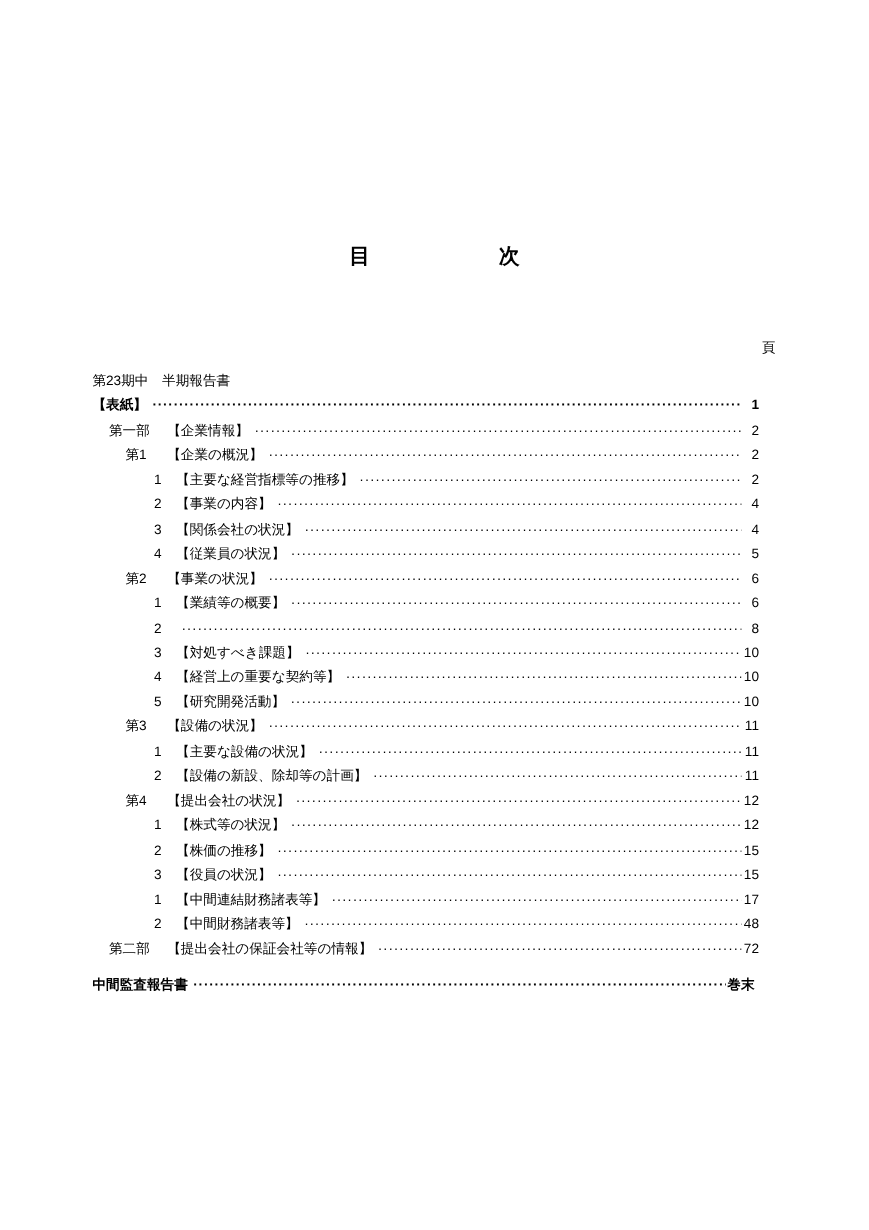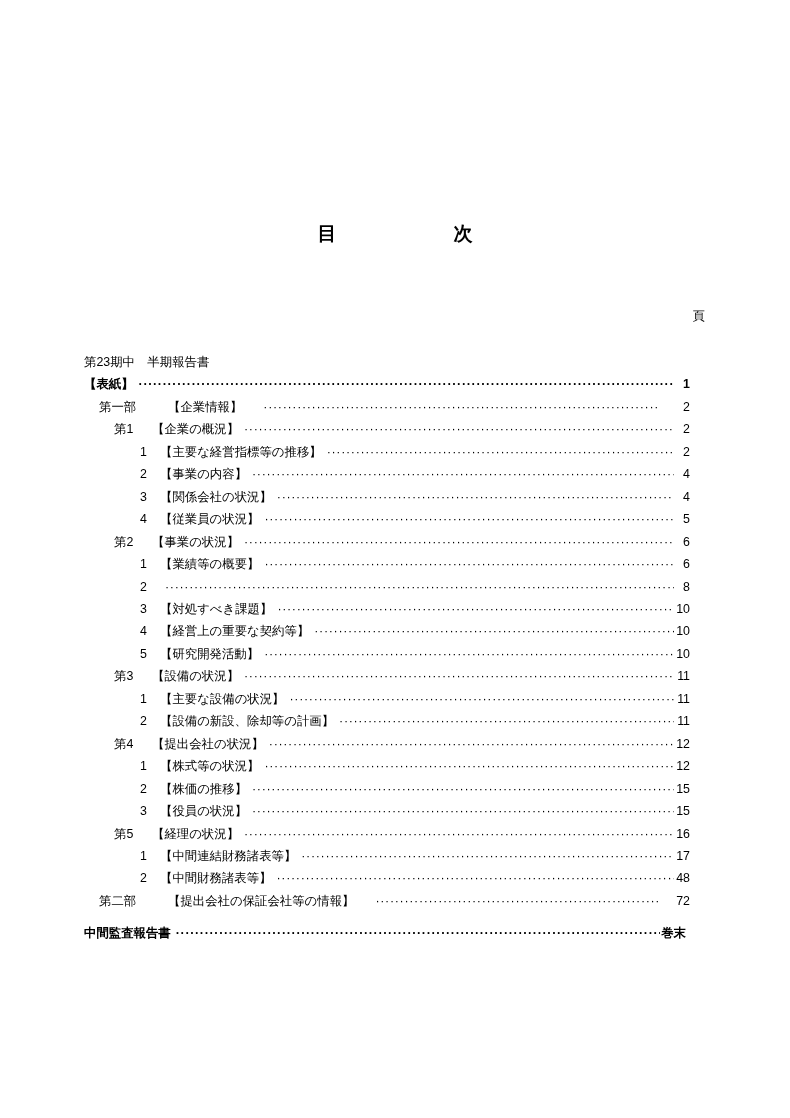--- a/index.html
+++ b/index.html
@@ -28,21 +28,21 @@
     font-weight: bold;
     line-height: 22px;
   }
   .page-col-label {
     margin-top: 63px;
     text-align: right;
     padding-right: 1px;
     line-height: 17px;
   }
   .doc-label {
-    margin-top: 26px;
+    margin-top: 10px;
     line-height: 22.45px;
     white-space: pre;
   }
   .toc-row {
     display: flex;
     align-items: baseline;
     line-height: 22.45px;
     padding-right: 16px;
   }
   .toc-row .prefix { flex: none; white-space: pre; }
@@ -58,21 +58,21 @@
     content: "······································································································································································";
   }
   .toc-row .page-num {
     flex: none;
     min-width: 15px;
     text-align: right;
     white-space: pre;
   }
   .prefix:empty { display: none; }
   .lvl0 { padding-left: 0; font-weight: bold; }
-  .lvl1 { padding-left: 15px; gap: 16px; }  .lvl1 .prefix { width: 53px; }
+  .lvl1 { padding-left: 15px; }  .lvl1 .prefix { width: 53px; }
   .lvl2 { padding-left: 30px; }  .lvl2 .prefix { width: 38px; }
   .lvl3 { padding-left: 56px; }  .lvl3 .prefix { width: 20px; }
   .footer-row {
     margin-top: 10px;
     padding-right: 20px;
   }
 </style>
 </head>
 <body>
 
@@ -220,26 +220,20 @@
     <span class="page-num">15</span>
   </div>
 
   <div class="toc-row lvl3">
     <span class="prefix">3</span>
     <span class="title">【役員の状況】</span>
     <span class="leader"></span>
     <span class="page-num">15</span>
   </div>
 
-  <div class="toc-row lvl2">
-    <span class="prefix">第5</span>
-    <span class="title">【経理の状況】</span>
-    <span class="leader"></span>
-    <span class="page-num">16</span>
-  </div>
 
   <div class="toc-row lvl3">
     <span class="prefix">1</span>
     <span class="title">【中間連結財務諸表等】</span>
     <span class="leader"></span>
     <span class="page-num">17</span>
   </div>
 
   <div class="toc-row lvl3">
     <span class="prefix">2</span>

